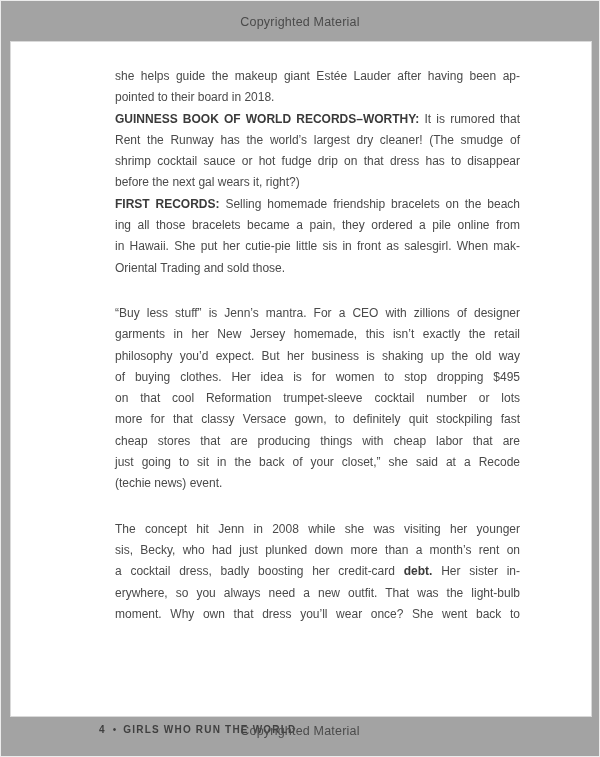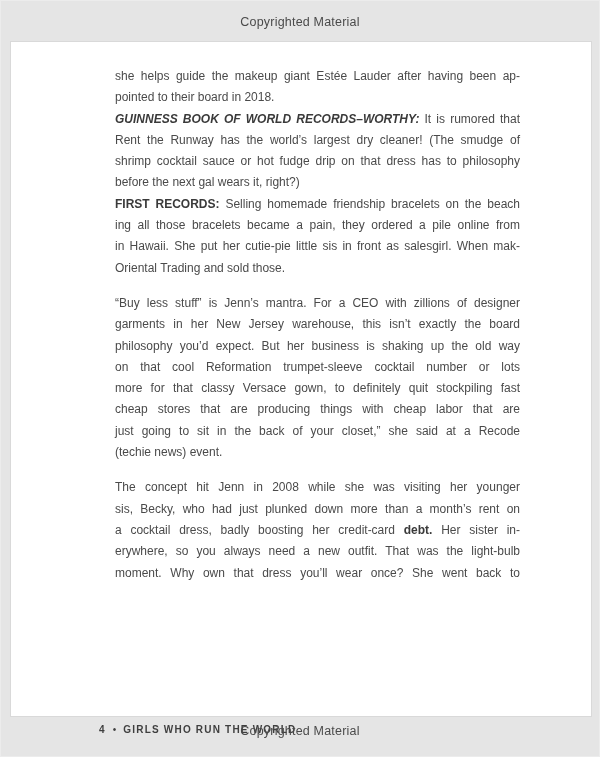--- a/index.html
+++ b/index.html
@@ -5,21 +5,21 @@
   * { margin: 0; padding: 0; box-sizing: border-box; }
   html, body { background: #ffffff; }
   body {
     font-family: "Liberation Sans", "DejaVu Sans", sans-serif;
     color: #474747;
   }
   .canvas {
     position: relative;
     width: 600px;
     height: 757px;
-    background: #e5e5e5;
+    background: #a3a3a3;
     border: 1px solid #ececec;
     overflow: hidden;
   }
   .copyright {
     position: absolute;
     left: 0;
     width: 100%;
     text-align: center;
     font-size: 12.5px;
     color: #4a4a4a;
@@ -38,30 +38,30 @@
   }
   .page-text {
     position: absolute;
     left: 114px;
     top: 65px;
     width: 405px;
     font-size: 12px;
     line-height: 21.3px;
     color: #4a4a4a;
   }
-  .paragraph.gap { margin-top: 14px; }
+  .paragraph.gap { margin-top: 24px; }
   .line.just {
     text-align: justify;
     text-align-last: justify;
   }
   .line.flush { text-align: left; }
   .seg-n { font-weight: 400; font-style: normal; }
   .seg-b { font-weight: 700; font-style: normal; color: #3a3a3a; }
   .seg-i { font-weight: 400; }
-  .seg-bi { font-weight: 700; font-style: italic; color: #3a3a3a; }
+  .seg-bi { font-weight: 700; color: #3a3a3a; }
   .page-footer {
     position: absolute;
     left: 98px;
     top: 723px;
     font-size: 10px;
     font-weight: 700;
     letter-spacing: 1.2px;
     color: #3f3f3f;
     white-space: nowrap;
   }
@@ -81,33 +81,34 @@
   <div class="page-frame"></div>
 
   <div class="page-text">
       <div class="paragraph">
         <div class="line just"><span class="seg-n">she helps guide the makeup giant Estée Lauder after having been ap-</span></div>
         <div class="line flush"><span class="seg-n">pointed to their board in 2018.</span></div>
       </div>
       <div class="paragraph">
         <div class="line just"><span class="seg-bi">GUINNESS BOOK OF WORLD RECORDS–WORTHY:</span><span class="seg-n"> It is rumored that</span></div>
         <div class="line just"><span class="seg-n">Rent the Runway has the world’s largest dry cleaner! (The smudge of</span></div>
-        <div class="line just"><span class="seg-n">shrimp cocktail sauce or hot fudge drip on that dress has to philosophy</span></div>
+        <div class="line just"><span class="seg-n">shrimp cocktail sauce or hot fudge drip on that dress has to disappear</span></div>
         <div class="line flush"><span class="seg-n">before the next gal wears it, right?)</span></div>
       </div>
       <div class="paragraph">
         <div class="line just"><span class="seg-b">FIRST RECORDS:</span><span class="seg-n"> Selling homemade friendship bracelets on the beach</span></div>
         <div class="line just"><span class="seg-n">ing all those bracelets became a pain, they ordered a pile online from</span></div>
         <div class="line just"><span class="seg-n">in Hawaii. She put her cutie-pie little sis in front as salesgirl. When mak-</span></div>
         <div class="line flush"><span class="seg-n">Oriental Trading and sold those.</span></div>
       </div>
       <div class="paragraph gap">
         <div class="line just"><span class="seg-n">“Buy less stuff” is Jenn’s mantra. For a CEO with zillions of designer</span></div>
-        <div class="line just"><span class="seg-n">garments in her New Jersey warehouse, this isn’t exactly the board</span></div>
+        <div class="line just"><span class="seg-n">garments in her New Jersey homemade, this isn’t exactly the retail</span></div>
         <div class="line just"><span class="seg-n">philosophy you’d expect. But her business is shaking up the old way</span></div>
+        <div class="line just"><span class="seg-n">of buying clothes. Her idea is for women to stop dropping $495</span></div>
         <div class="line just"><span class="seg-n">on that cool Reformation trumpet-sleeve cocktail number or lots</span></div>
         <div class="line just"><span class="seg-n">more for that classy Versace gown, to definitely quit stockpiling fast</span></div>
         <div class="line just"><span class="seg-n">cheap stores that are producing things with cheap labor that are</span></div>
         <div class="line just"><span class="seg-n">just going to sit in the back of your closet,” she said at a </span><span class="seg-i">Recode</span></div>
         <div class="line flush"><span class="seg-n">(techie news) event.</span></div>
       </div>
       <div class="paragraph gap">
         <div class="line just"><span class="seg-n">The concept hit Jenn in 2008 while she was visiting her younger</span></div>
         <div class="line just"><span class="seg-n">sis, Becky, who had just plunked down more than a month’s rent on</span></div>
         <div class="line just"><span class="seg-n">a cocktail dress, badly boosting her credit-card </span><span class="seg-b">debt.</span><span class="seg-n"> Her sister in-</span></div>

